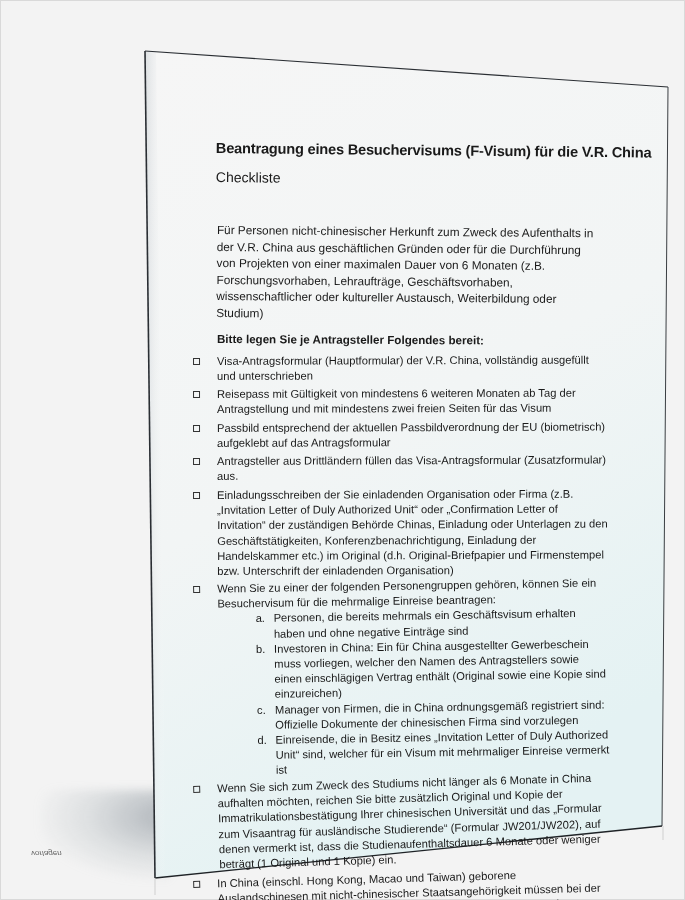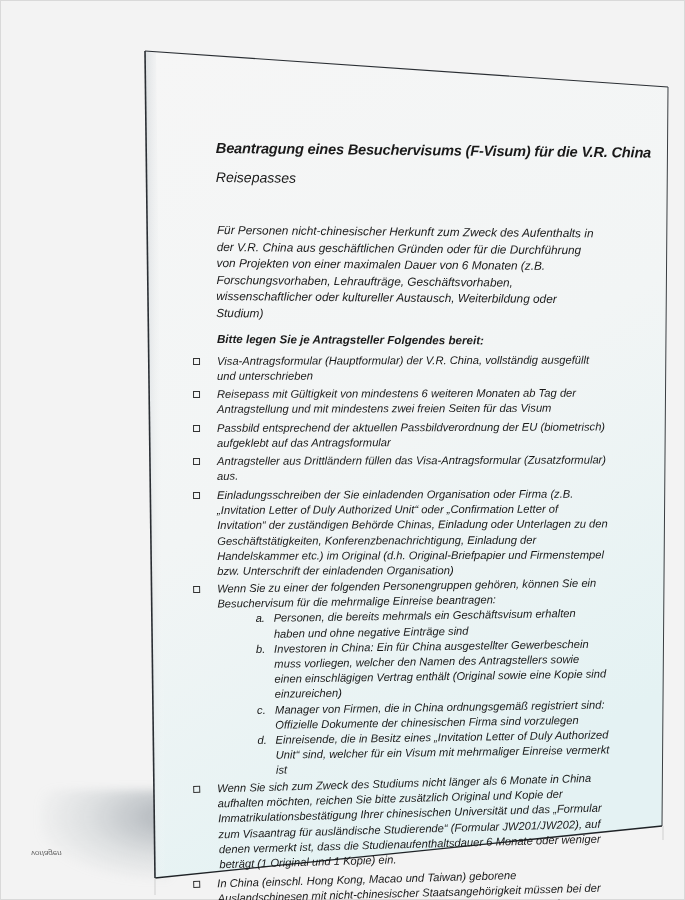--- a/index.html
+++ b/index.html
@@ -12,21 +12,21 @@
   .frame {
     position: absolute; left: 0; top: 0; width: 683px; height: 898px;
     border: 1px solid #d9d9d9; pointer-events: none;
   }
   .shadow {
     position: absolute; left: 40px; top: 790px; width: 130px; height: 90px;
     background: radial-gradient(ellipse at 100% 30%, rgba(120,130,140,0.55) 0%, rgba(160,170,175,0.25) 45%, rgba(243,243,243,0) 75%);
     filter: blur(4px);
   }
   .page-wrap {
-    position: absolute; left: 0; top: 0; width: 585px; height: 900px; font-style: italic;
+    position: absolute; left: 0; top: 0; width: 585px; height: 900px;
   }
   svg.page-shape { position: absolute; left: 0; top: 0; }
   .content {
     position: absolute; left: 0; top: 0; width: 685px; height: 900px;
     color: #1a1a1a;
   }
   .title {
     position: absolute; left: 216px; top: 140px;
     font-size: 14.6px; font-weight: bold; letter-spacing: -0.2px;
     transform: rotate(0.6deg); transform-origin: left top;
@@ -100,21 +100,21 @@
     <polyline points="145,51 668,87" fill="none" stroke="#2a2e33" stroke-width="1.2"></polyline>
     <polyline points="668,87 662,826" fill="none" stroke="#3a3e42" stroke-width="1"></polyline>
     <polyline points="662,826 155,878" fill="none" stroke="#1e2226" stroke-width="1.4"></polyline>
     <polyline points="145,51 155,878" fill="none" stroke="#2a2e33" stroke-width="1.6"></polyline>
     <line x1="155" y1="878" x2="155" y2="895" stroke="#cfcfcf" stroke-width="1"></line>
     <line x1="663" y1="826" x2="663" y2="840" stroke="#cfcfcf" stroke-width="1"></line>
   </svg>
 
   <div class="content">
     <div class="title">Beantragung eines Besuchervisums (F-Visum) für die V.R. China</div>
-    <div class="subtitle">Reisepasses</div>
+    <div class="subtitle">Checkliste</div>
 
     <div class="intro">
       <p>Für Personen nicht-chinesischer Herkunft zum Zweck des Aufenthalts in der V.R. China aus geschäftlichen Gründen oder für die Durchführung von Projekten von einer maximalen Dauer von 6 Monaten (z.B. Forschungsvorhaben, Lehraufträge, Geschäftsvorhaben, wissenschaftlicher oder kultureller Austausch, Weiterbildung oder Studium)</p>
     </div>
 
     <div class="req-heading">Bitte legen Sie je Antragsteller Folgendes bereit:</div>
 
     <ul class="list">
       <li class="li-tilt-1">
         <span class="box"></span>

